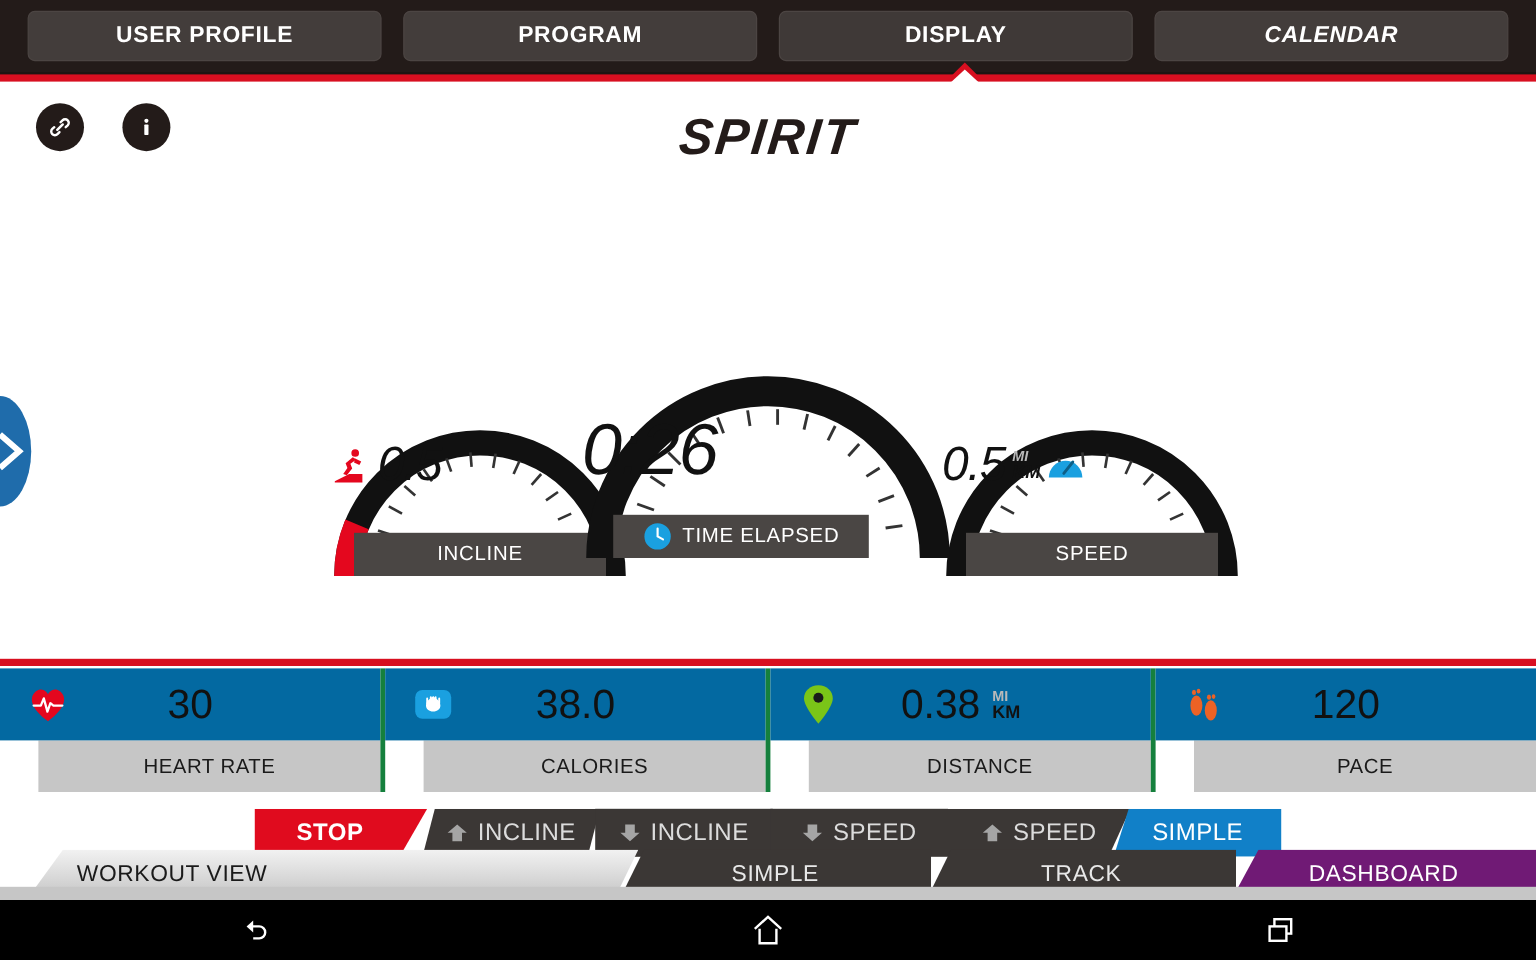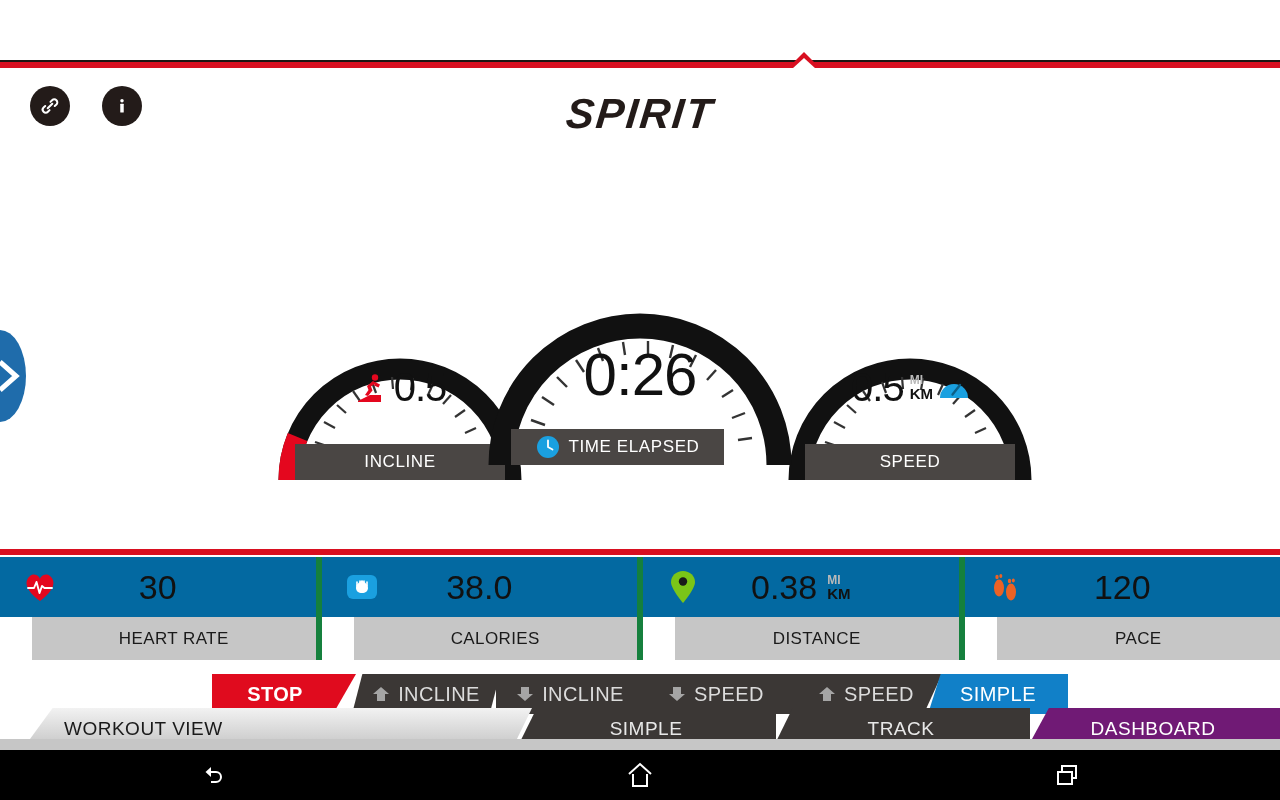--- a/index.html
+++ b/index.html
@@ -78,22 +78,23 @@
     padding-right: 4px;
     z-index: 20;
   }
 
   
   .gauges { position: absolute; top: 250px; left: 0; width: 1280px; height: 230px; }
   .gauge { position: absolute; }
   .gauge .face { position: absolute; inset: 0; }
   .gauge-value {
     position: absolute; left: 0; width: 100%;
-    display: flex; align-items: center; justify-content: center;
+    display: flex; align-items: center; 
     gap: 6px;
+    font-style: italic;
   }
   .gauge-num { font-size: 40px; font-weight: normal; color: #111; letter-spacing: -1px; }
   .gauge-num.big { font-size: 60px; }
   .unit-stack { display: flex; flex-direction: column; align-items: flex-start; line-height: 1; }
   .unit-mi { font-size: 12px; color: #b9b9b9; font-weight: bold; }
   .unit-km { font-size: 15px; color: #111; font-weight: bold; }
   .gauge-label {
     position: absolute; bottom: 0;
     background: #4a4644; color: #fff;
     display: flex; align-items: center; justify-content: center; gap: 9px;
@@ -115,21 +116,21 @@
   
   .redline-mid {
     position: absolute; top: 549px; left: 0; width: 1280px; height: 6px;
     background: #d80f20;
   }
   .metrics {
     position: absolute; top: 557px; left: 0; width: 1280px; height: 103px;
     display: flex;
   }
   .metric { flex: 1 1 0; position: relative; }
-  .metric + .metric { border-left: 6px solid #15803d; }
+  .metric + .metric { border-left: 4px solid #15803d; }
   .metric-top {
     height: 60px; background: #0369a1;
     display: flex; align-items: center; justify-content: center; gap: 10px;
     position: relative;
   }
   .metric-icon { position: absolute; left: 22px; top: 12px; width: 36px; height: 36px;
                  display: flex; align-items: center; justify-content: center; }
   .metric-num { font-size: 34px; color: #111; }
   .metric-bot {
     height: 43px; background: #c6c6c6;
@@ -204,20 +205,26 @@
     background: #000;
     display: flex; align-items: center; justify-content: space-around;
   }
   .navbtn { width: 70px; height: 40px; display: flex; align-items: center; justify-content: center; }
 </style>
 </head>
 <body>
 
 <div class="screen">
 
+  <div class="topbar">
+    <div class="topbar-tab">USER PROFILE</div>
+    <div class="topbar-tab">PROGRAM</div>
+    <div class="topbar-tab active">DISPLAY</div>
+    <div class="topbar-tab italic">CALENDAR</div>
+  </div>
   <div class="redline-top"></div>
   <div class="tab-caret"></div>
   <div class="tab-caret-inner"></div>
 
   <div class="header">
     <div class="circle-icon link">
       <svg width="22" height="22" viewBox="0 0 24 24" fill="none" stroke="#fff" stroke-width="2.2" stroke-linecap="round">
         <path d="M9.5 14.5l5-5"></path>
         <path d="M12.5 7.5l1.8-1.8a3.3 3.3 0 014.7 4.7L17.2 12"></path>
         <path d="M11.5 16.5l-1.8 1.8a3.3 3.3 0 01-4.7-4.7L6.8 12"></path>

